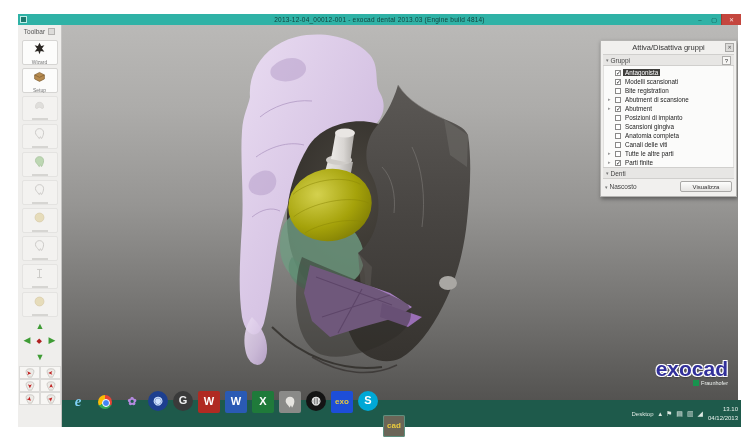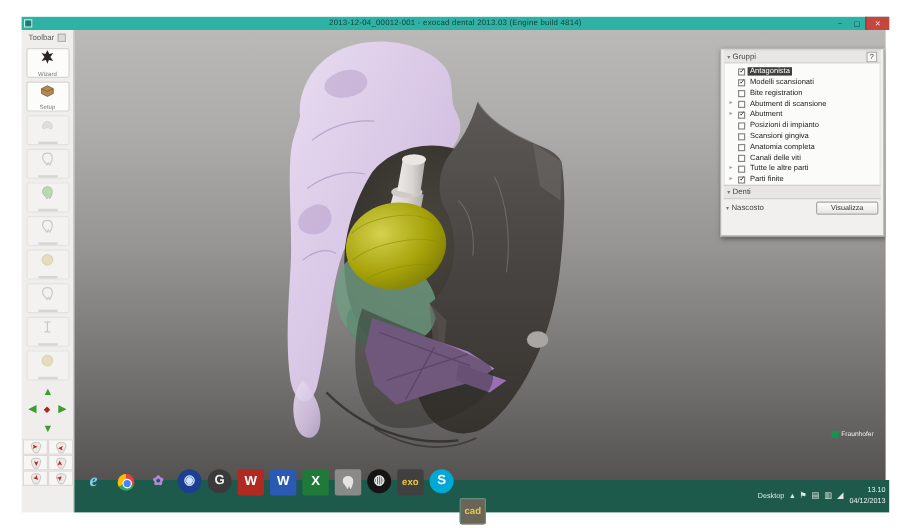--- a/index.html
+++ b/index.html
@@ -292,20 +292,24 @@
         <path fill="#9a6fb6" d="M170,276 L210,290 L196,300 L168,290 Z"></path>
         <path fill="none" stroke="#7d5497" stroke-width="1.2" opacity="0.8" d="M104,250 L180,278 M110,290 L178,268 M126,306 L150,262"></path>
         <path fill="#2d2a26" opacity="0.45" d="M90,230 C120,244 160,258 195,276 C205,290 195,305 175,315
           C150,328 120,335 104,325 C90,315 84,295 84,272 C84,254 86,240 90,230 Z"></path>
         <path fill="none" stroke="#262320" stroke-width="2" opacity="0.7" d="M60,300 C90,330 130,345 170,340"></path>
         <path fill="none" stroke="#2b2724" stroke-width="1.5" opacity="0.6" d="M100,330 C130,348 160,350 185,338"></path>
       </g>
     </svg>
 
     <div class="groups-panel">
+      <div class="gp-header">
+        <span>Attiva/Disattiva gruppi</span>
+        <span class="gp-close">✕</span>
+      </div>
       <div class="gp-section">
         <span class="gp-caret">▾</span>
         <span>Gruppi</span>
         <span class="gp-help">?</span>
       </div>
       <div class="gp-list" id="group-items">
           <div class="grp-row">
             <span class="grp-arrow"></span>
             <span class="grp-cb">✓</span>
             <span class="grp-lbl sel">Antagonista</span>
@@ -366,20 +370,21 @@
         <span>Denti</span>
       </div>
       <div class="gp-bottom">
         <span class="gp-caret">▾</span>
         <span>Nascosto</span>
         <span class="gp-btn">Visualizza</span>
       </div>
     </div>
 
     <div class="exo-logo">
+      <div class="exo-word">exocad</div>
       <div class="exo-sub">
         <span class="exo-sub-sq"></span>
         <span class="exo-sub-tx">Fraunhofer</span>
       </div>
     </div>
   </div>
 
   <div class="taskbar">
     <span id="task-icons" style="display:flex;gap:5px;">
         <span class="task-icon">
@@ -407,21 +412,21 @@
           <span class="ti-glyph" style="color: rgb(255, 255, 255);">X</span>
         </span>
         <span class="task-icon" style="background: rgb(138, 138, 136); border-radius: 2px;">
           <svg width="14" height="14" viewBox="0 0 16 16">
             <path d="M8 2C11 2 13 4 13 7C13 9.5 12 11.5 11 13.5C10.5 14.6 10 14.5 9.7 13C9.4 11.6 8.6 11.6 8.3 13C8 14.5 7.5 14.6 7 13.5C6 11.5 3 9.5 3 7C3 4 5 2 8 2Z" fill="#e6e4e0"></path>
           </svg>
         </span>
         <span class="task-icon" style="background: rgb(20, 20, 20); border-radius: 50%; width: 20px; height: 20px;">
           <span class="ti-glyph" style="color: rgb(232, 232, 232);">◍</span>
         </span>
-        <span class="task-icon" style="background: #404040;">
+        <span class="task-icon" style="background: #1d4ed8;">
           <span class="ti-glyph" style="color: rgb(232, 201, 62); font-size: 8px;">exo</span>
         </span>
         <span class="task-icon" style="background: rgb(0, 168, 214); border-radius: 50%; width: 20px; height: 20px;">
           <span class="ti-glyph" style="color: rgb(255, 255, 255);">S</span>
         </span>
         <span class="task-icon active" style="background: rgb(107, 101, 87);">
           <span class="ti-glyph" style="color: rgb(232, 201, 62); font-size: 8px;">cad</span>
         </span>
       </span>
     <div class="tray">

